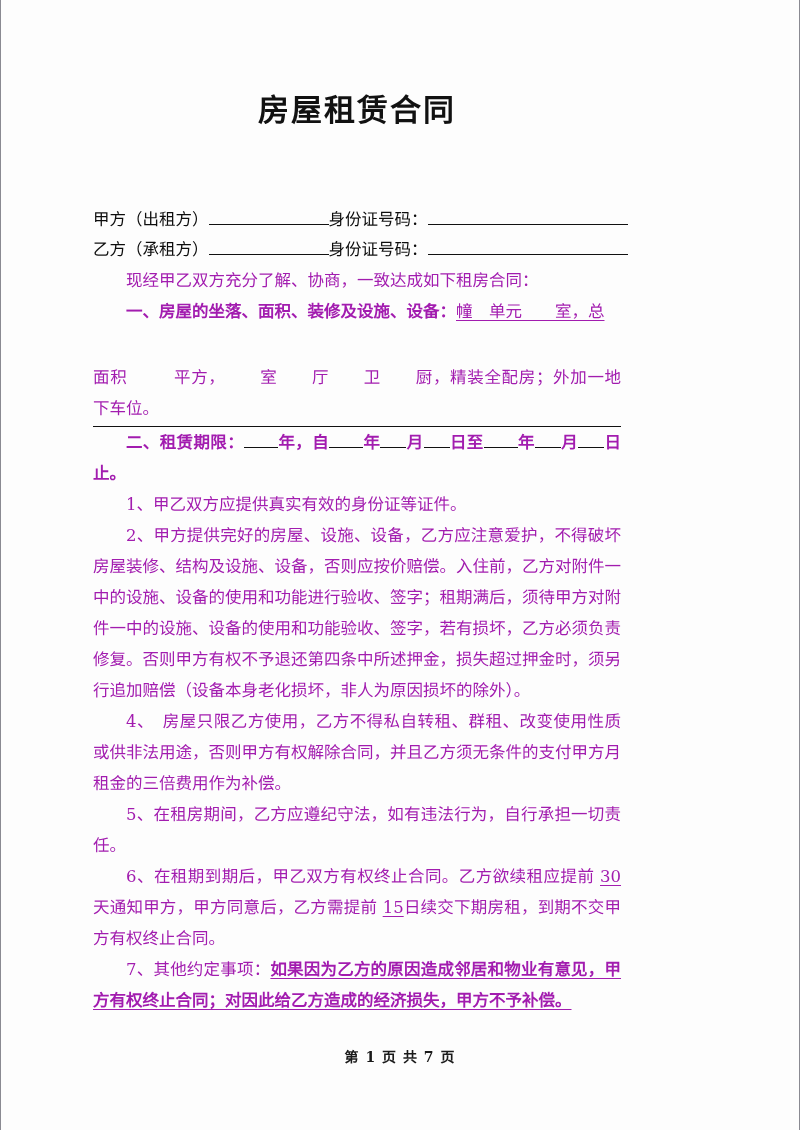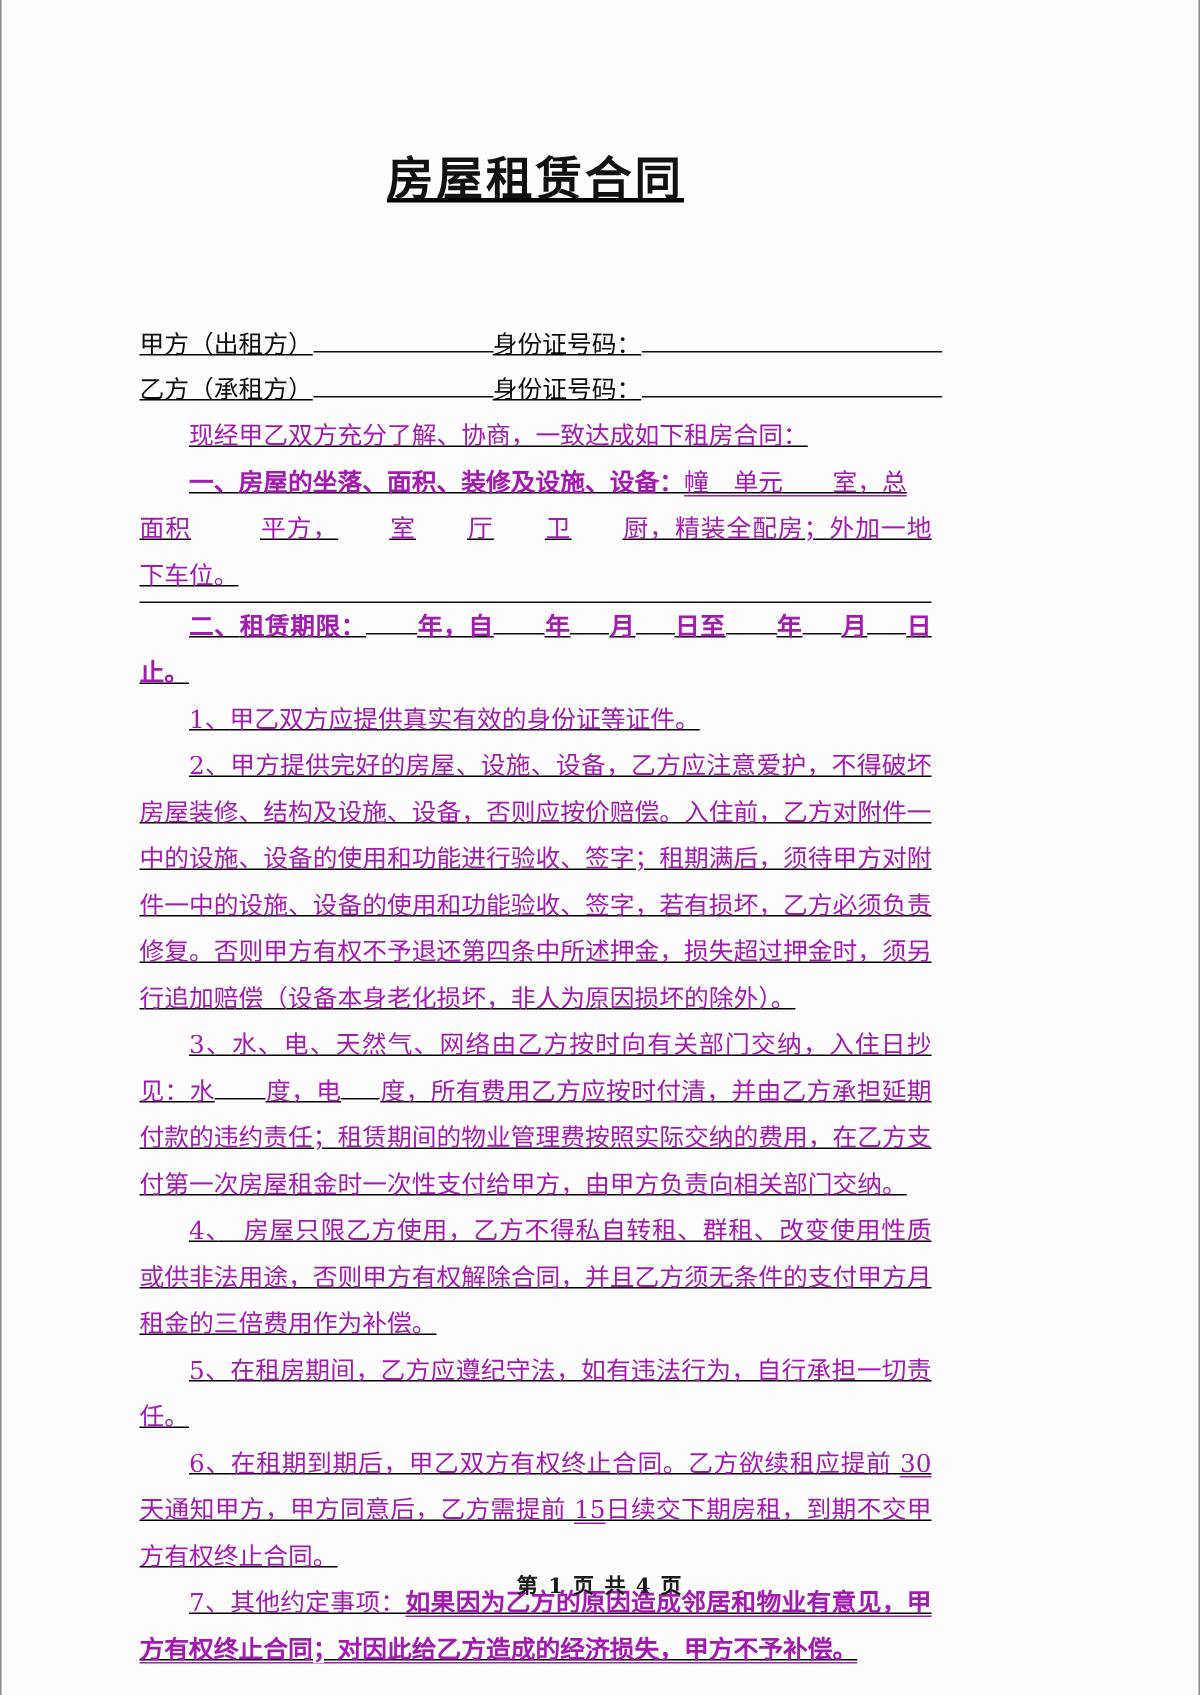--- a/index.html
+++ b/index.html
@@ -19,23 +19,22 @@
     background: #fdfdfd;
     border-left: 1px solid #8a8a92;
     border-right: 1px solid #8a8a92;
     overflow: hidden;
   }
   .sheet {
     position: absolute;
     left: 0;
     top: 0;
     width: 712px;
-    padding: 10px 92px;
+    padding: 0 92px;
     box-sizing: border-box;
-    text-decoration: underline;
   }
 
   
   .doc-title {
     margin: 0;
     padding-top: 92px;
     text-align: center;
     font-family: "DejaVu Sans", "Liberation Sans", sans-serif;
     font-weight: 700;
     font-size: 31px;
@@ -95,20 +94,21 @@
   }
   .w-sm { width: 26px; }
   .w-md { width: 34px; }
   .gap-2 { display:inline-block; width: 34px; }
   .gap-3 { display:inline-block; width: 46px; }
 
   .section-1-line2 {
     display: block;
     border-bottom: 1.5px solid #111111;
     padding-bottom: 2px;
+    margin-top: 35px;
   }
 
   
   .footer {
     position: absolute;
     left: 0;
     right: 0;
     top: 1046px;
     text-align: center;
     font-size: 14px;
@@ -153,23 +153,20 @@
 
 
     <p class="para indent">
       <span>1、</span><span>甲乙双方应提供真实有效的身份证等证件。</span>
     </p>
 
     <p class="para indent">
       <span>2、</span><span>甲方提供完好的房屋、设施、设备，乙方应注意爱护，不得破坏房屋装修、结构及设施、设备，否则应按价赔偿。入住前，乙方对附件一中的设施、设备的使用和功能进行验收、签字；租期满后，须待甲方对附件一中的设施、设备的使用和功能验收、签字，若有损坏，乙方必须负责修复。否则甲方有权不予退还第四条中所述押金，损失超过押金时，须另行追加赔偿（设备本身老化损坏，非人为原因损坏的除外）。</span>
     </p>
 
-    <p class="para indent">
-      <span>3、</span><span>水、电、天然气、网络由乙方按时向有关部门交纳，入住日抄见：</span><span>水</span><span class="sblank w-md"></span><span>度，</span><span>电</span><span class="sblank w-sm"></span><span>度，</span><span>所有费用乙方应按时付清，并由乙方承担延期付款的违约责任；租赁期间的物业管理费按照实际交纳的费用，在乙方支付第一次房屋租金时一次性支付给甲方，由甲方负责向相关部门交纳。</span>
-    </p>
 
     <p class="para indent">
       <span>4、</span><span>　房屋只限乙方使用，乙方不得私自转租、群租、改变使用性质或供非法用途，否则甲方有权解除合同，并且乙方须无条件的支付甲方月租金的三倍费用作为补偿。</span>
     </p>
 
     <p class="para indent">
       <span>5、</span><span>在租房期间，乙方应遵纪守法，如有违法行为，自行承担一切责任。</span>
     </p>
 
     <p class="para indent">
@@ -177,14 +174,14 @@
       <span class="u">30</span><span>天通知甲方，甲方同意后，乙方需提前</span>
       <span class="u">15</span><span>日续交下期房租，到期不交甲方有权终止合同。</span>
     </p>
 
     <p class="para indent">
       <span>7、</span><span>其他约定事项：</span><span class="bu">如果因为乙方的原因造成邻居和物业有意见，甲方有权终止合同；对因此给乙方造成的经济损失，甲方不予补偿。</span>
     </p>
 
   </div>
 
-  <div class="footer">第 1 页 共 4 页</div>
+  <div class="footer">第 1 页 共 7 页</div>
 </div>
 
 </body></html>

